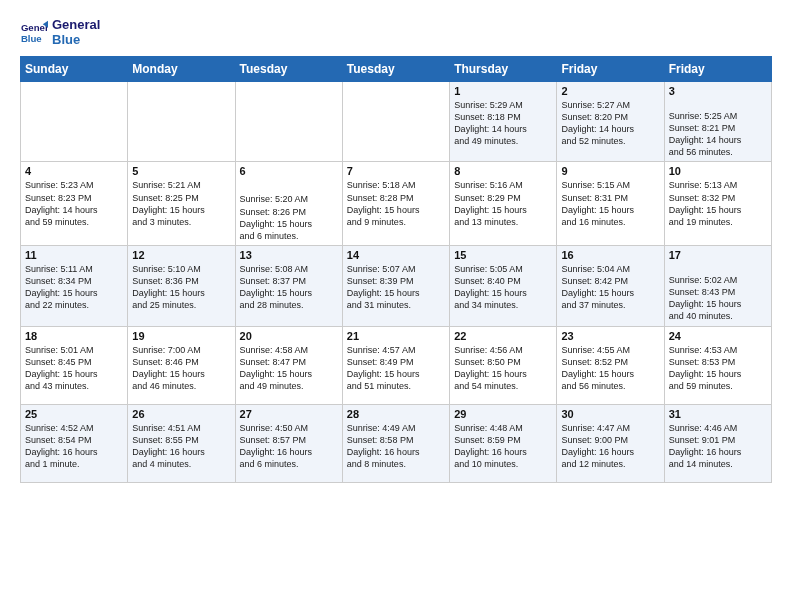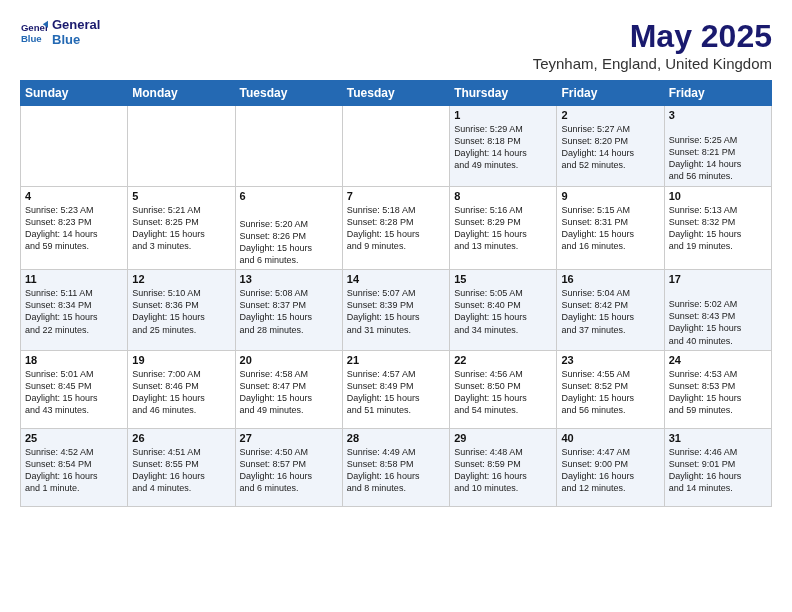--- a/index.html
+++ b/index.html
@@ -97,24 +97,20 @@
         <rect x="0" y="0" width="32" height="32" fill="none"></rect>
         <text x="1" y="14" font-size="11" font-weight="bold" fill="#1a1a6e" font-family="Arial">General</text>
         <text x="1" y="26" font-size="11" font-weight="bold" fill="#2469b3" font-family="Arial">Blue</text>
         <polygon points="26,6 32,2 32,10" fill="#2469b3"></polygon>
       </svg>
       <div style="display:flex;flex-direction:column;line-height:1.15;">
         <span style="font-size:13px;font-weight:bold;color:#1a1a6e;">General</span>
         <span style="font-size:13px;font-weight:bold;color:#2469b3;">Blue</span>
       </div>
     </div>
-    <div class="title-block">
-      <div class="main-title">May 2025</div>
-      <div class="subtitle">Teynham, England, United Kingdom</div>
-    </div>
   </div>
 
   <table>
     <thead>
       <tr id="header-row">
           <th>Sunday</th>
           <th>Monday</th>
           <th>Tuesday</th>
           <th>Tuesday</th>
           <th>Thursday</th>
@@ -333,21 +329,21 @@
 and 8 minutes.</div>
           </td>
           <td>
             <div class="day-num">29</div>
             <div class="day-info" style="white-space: pre-line;">Sunrise: 4:48 AM
 Sunset: 8:59 PM
 Daylight: 16 hours
 and 10 minutes.</div>
           </td>
           <td>
-            <div class="day-num">40</div>
+            <div class="day-num">30</div>
             <div class="day-info" style="white-space: pre-line;">Sunrise: 4:47 AM
 Sunset: 9:00 PM
 Daylight: 16 hours
 and 12 minutes.</div>
           </td>
           <td>
             <div class="day-num">31</div>
             <div class="day-info" style="white-space: pre-line;">Sunrise: 4:46 AM
 Sunset: 9:01 PM
 Daylight: 16 hours

